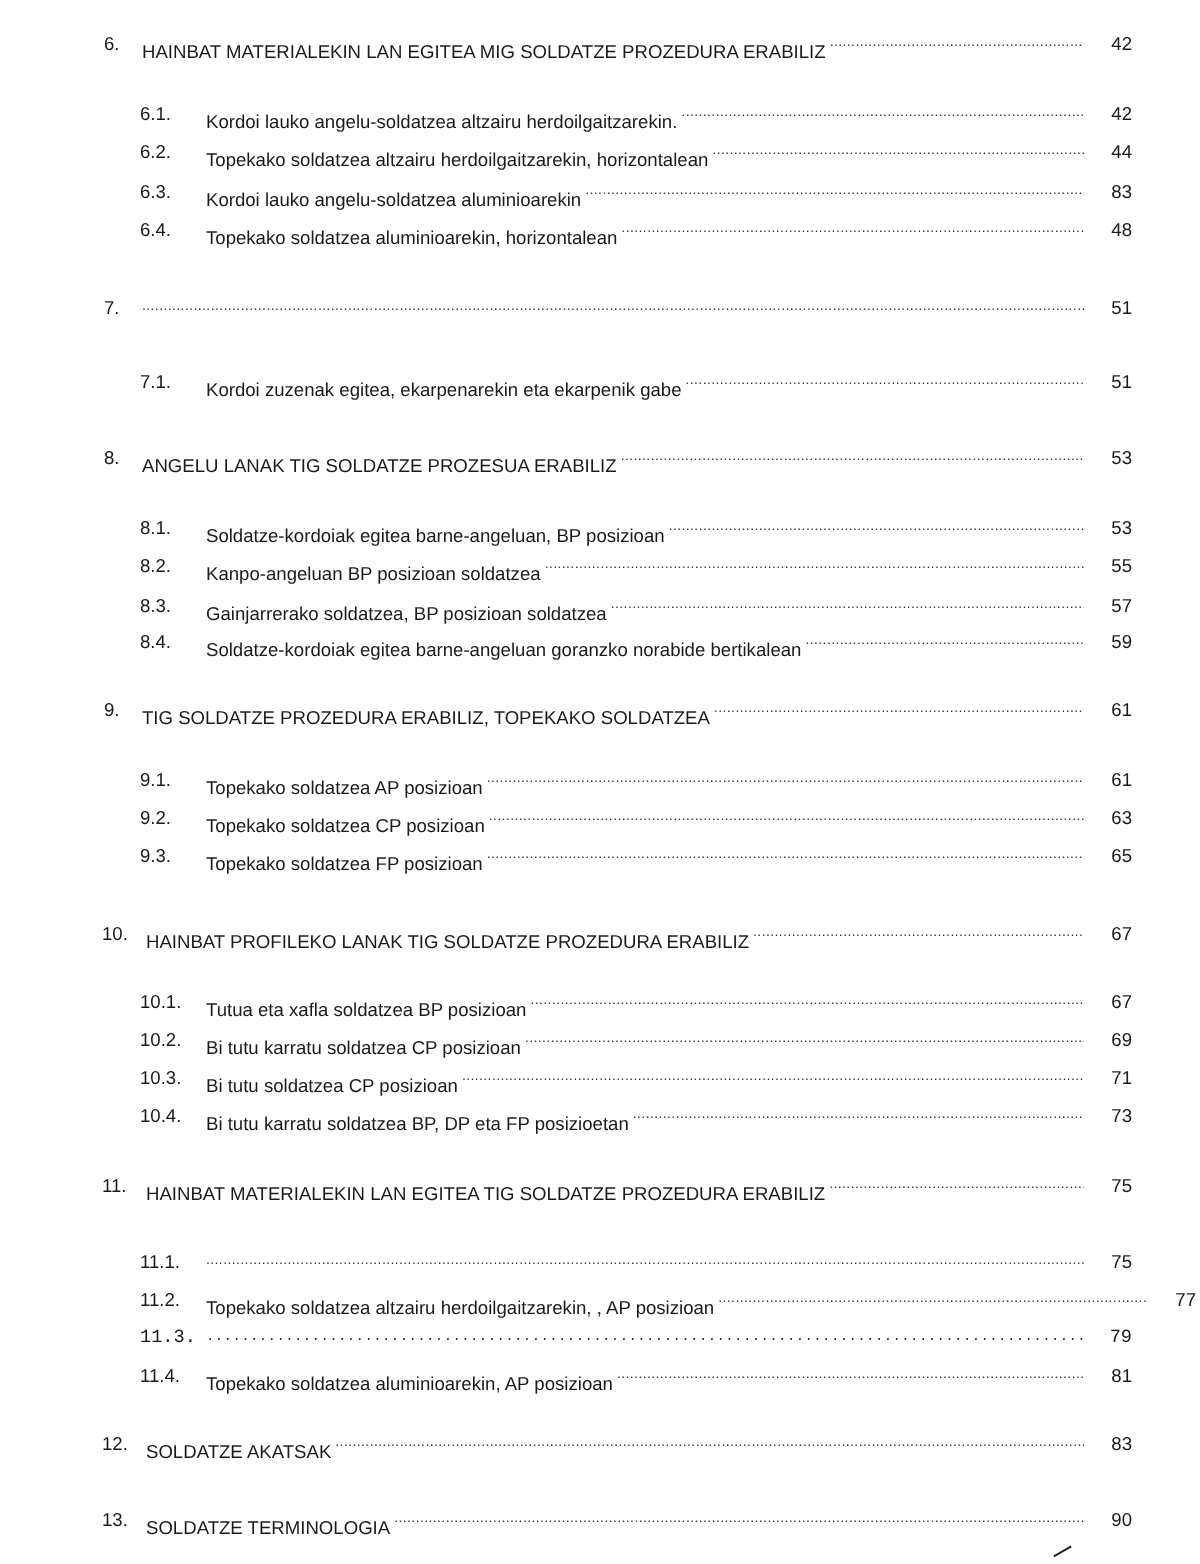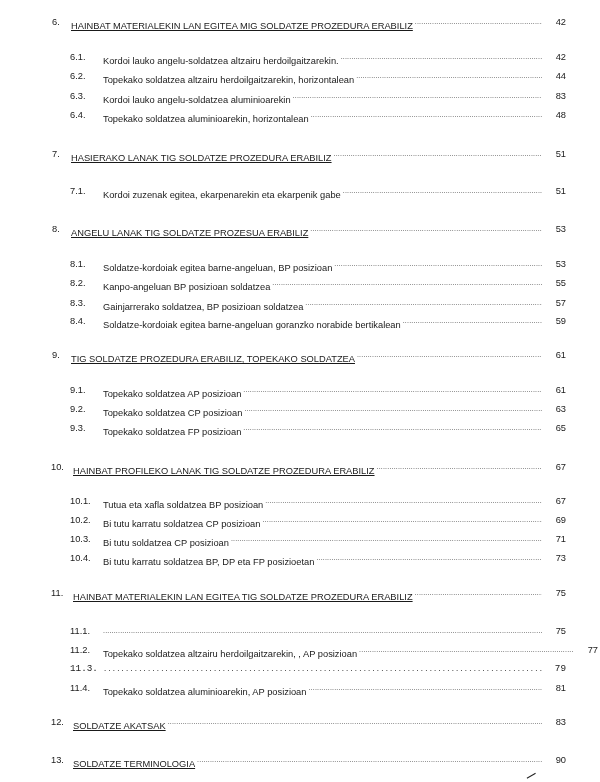--- a/index.html
+++ b/index.html
@@ -6,21 +6,21 @@
   body { width: 600px; height: 782px; position: relative; overflow: hidden;
          font-family: "Liberation Sans", sans-serif; color: #1a1a1a; }
   .row { position: absolute; left: 0; width: 600px; height: 14px; font-size: 9.3px; line-height: 14px; }
   .num { position: absolute; white-space: nowrap; }
   .txtwrap { position: absolute; right: 34px; display: flex; align-items: baseline; white-space: nowrap; overflow: hidden; }
   .txt { flex: 0 0 auto; padding-right: 2px; }
   .leader { flex: 1 1 auto; overflow: hidden; height: 14px; position: relative; }
   .leader::after { content: "................................................................................................................................................................................................................................................................"; position: absolute; left: 0; top: 0; letter-spacing: 0.2px; color: #333; font-size: 7px; }
   .page { position: absolute; right: 34px; width: 22px; text-align: right; background: #fff; }
   .sec .num { left: 52px; }
-  .sec .txtwrap { left: 71px; text-decoration: underline; }
+  .sec .txtwrap { left: 71px; }
   .sub .num { left: 70px; }
   .sub .txtwrap { left: 103px; }
   .sec.wide .txtwrap { left: 73px; }
   .sec.wide .num { left: 51px; }
   .mark { position: absolute; left: 527px; top: 775px; width: 10px; height: 3px; border-top: 1.5px solid #222; transform: rotate(-30deg); }
 </style>
 </head>
 <body>
 
 <div id="toc">
@@ -65,21 +65,20 @@
       <span class="txtwrap">
         <span class="txt">Topekako soldatzea aluminioarekin, horizontalean</span>
         <span class="leader"></span>
         <span style="width:24px;flex:0 0 24px"></span>
       </span>
       <span class="page">48</span>
     </div>
     <div class="row sec" style="top: 147px;">
       <span class="num">7.</span>
       <span class="txtwrap">
-        <span class="txt">HASIERAKO LANAK TIG SOLDATZE PROZEDURA ERABILIZ</span>
         <span class="leader"></span>
         <span style="width:24px;flex:0 0 24px"></span>
       </span>
       <span class="page">51</span>
     </div>
     <div class="row sub" style="top: 184px;">
       <span class="num">7.1.</span>
       <span class="txtwrap">
         <span class="txt">Kordoi zuzenak egitea, ekarpenarekin eta ekarpenik gabe</span>
         <span class="leader"></span>

